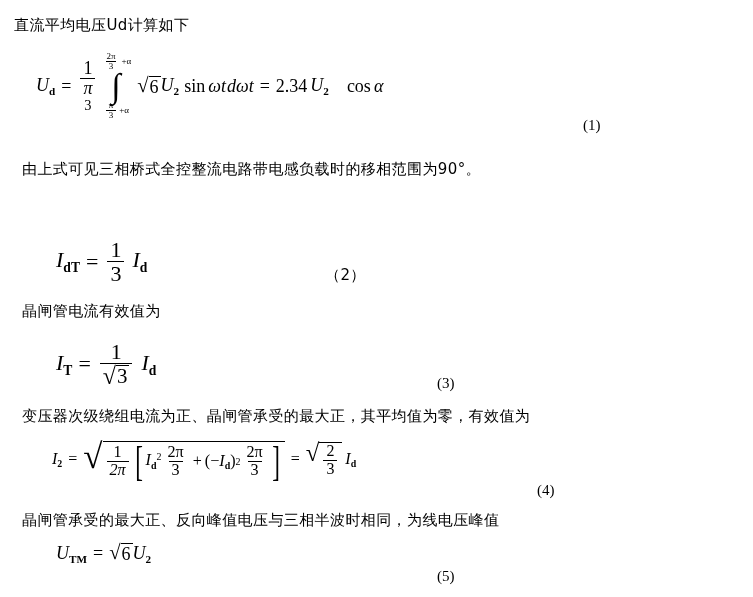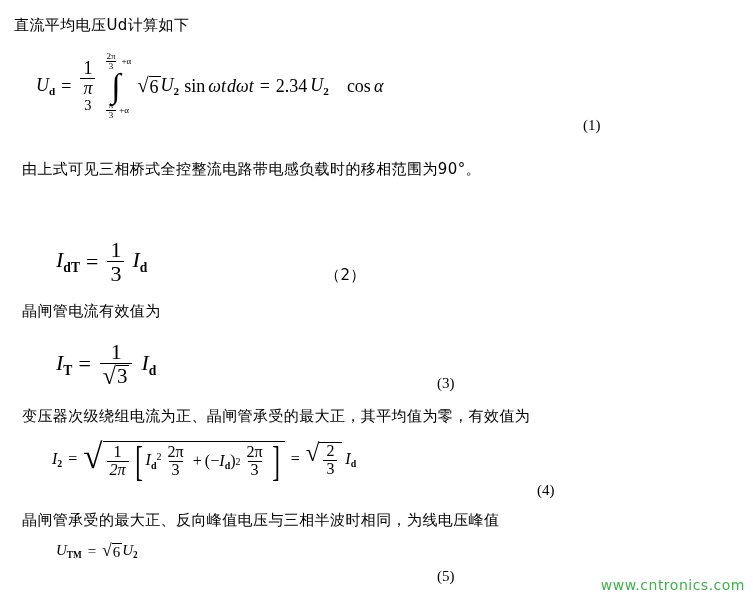--- a/index.html
+++ b/index.html
@@ -256,27 +256,26 @@
         </span>
       </span>
     </span>
     <span class="var" style="margin-left:3px;"><span>I</span><span class="sub">d</span></span>
   </div>
 
   <div class="line eqnum" style="left:537px; top:482px;">(4)</div>
 
   <div class="line cn" style="left:22px; top:511px;">晶闸管承受的最大正、反向峰值电压与三相半波时相同，为线电压峰值</div>
 
-  <div class="line math" style="left:56px; top:542px; font-size:15px;">
+  <div class="line math" style="left:56px; top:542px; font-size:18px;">
     <span class="var"><span>U</span><span class="sub">TM</span></span>
     <span class="rm" style="margin:0 6px;">=</span>
     <span class="radic">
       <span class="sign">√</span>
       <span class="body rm">6</span>
     </span>
     <span class="var"><span>U</span><span class="sub">2</span></span>
   </div>
 
   <div class="line eqnum" style="left:437px; top:568px;">(5)</div>
 
-  <div class="watermark">www.cntronics.com</div>
 
 </div>
 
 </body></html>

